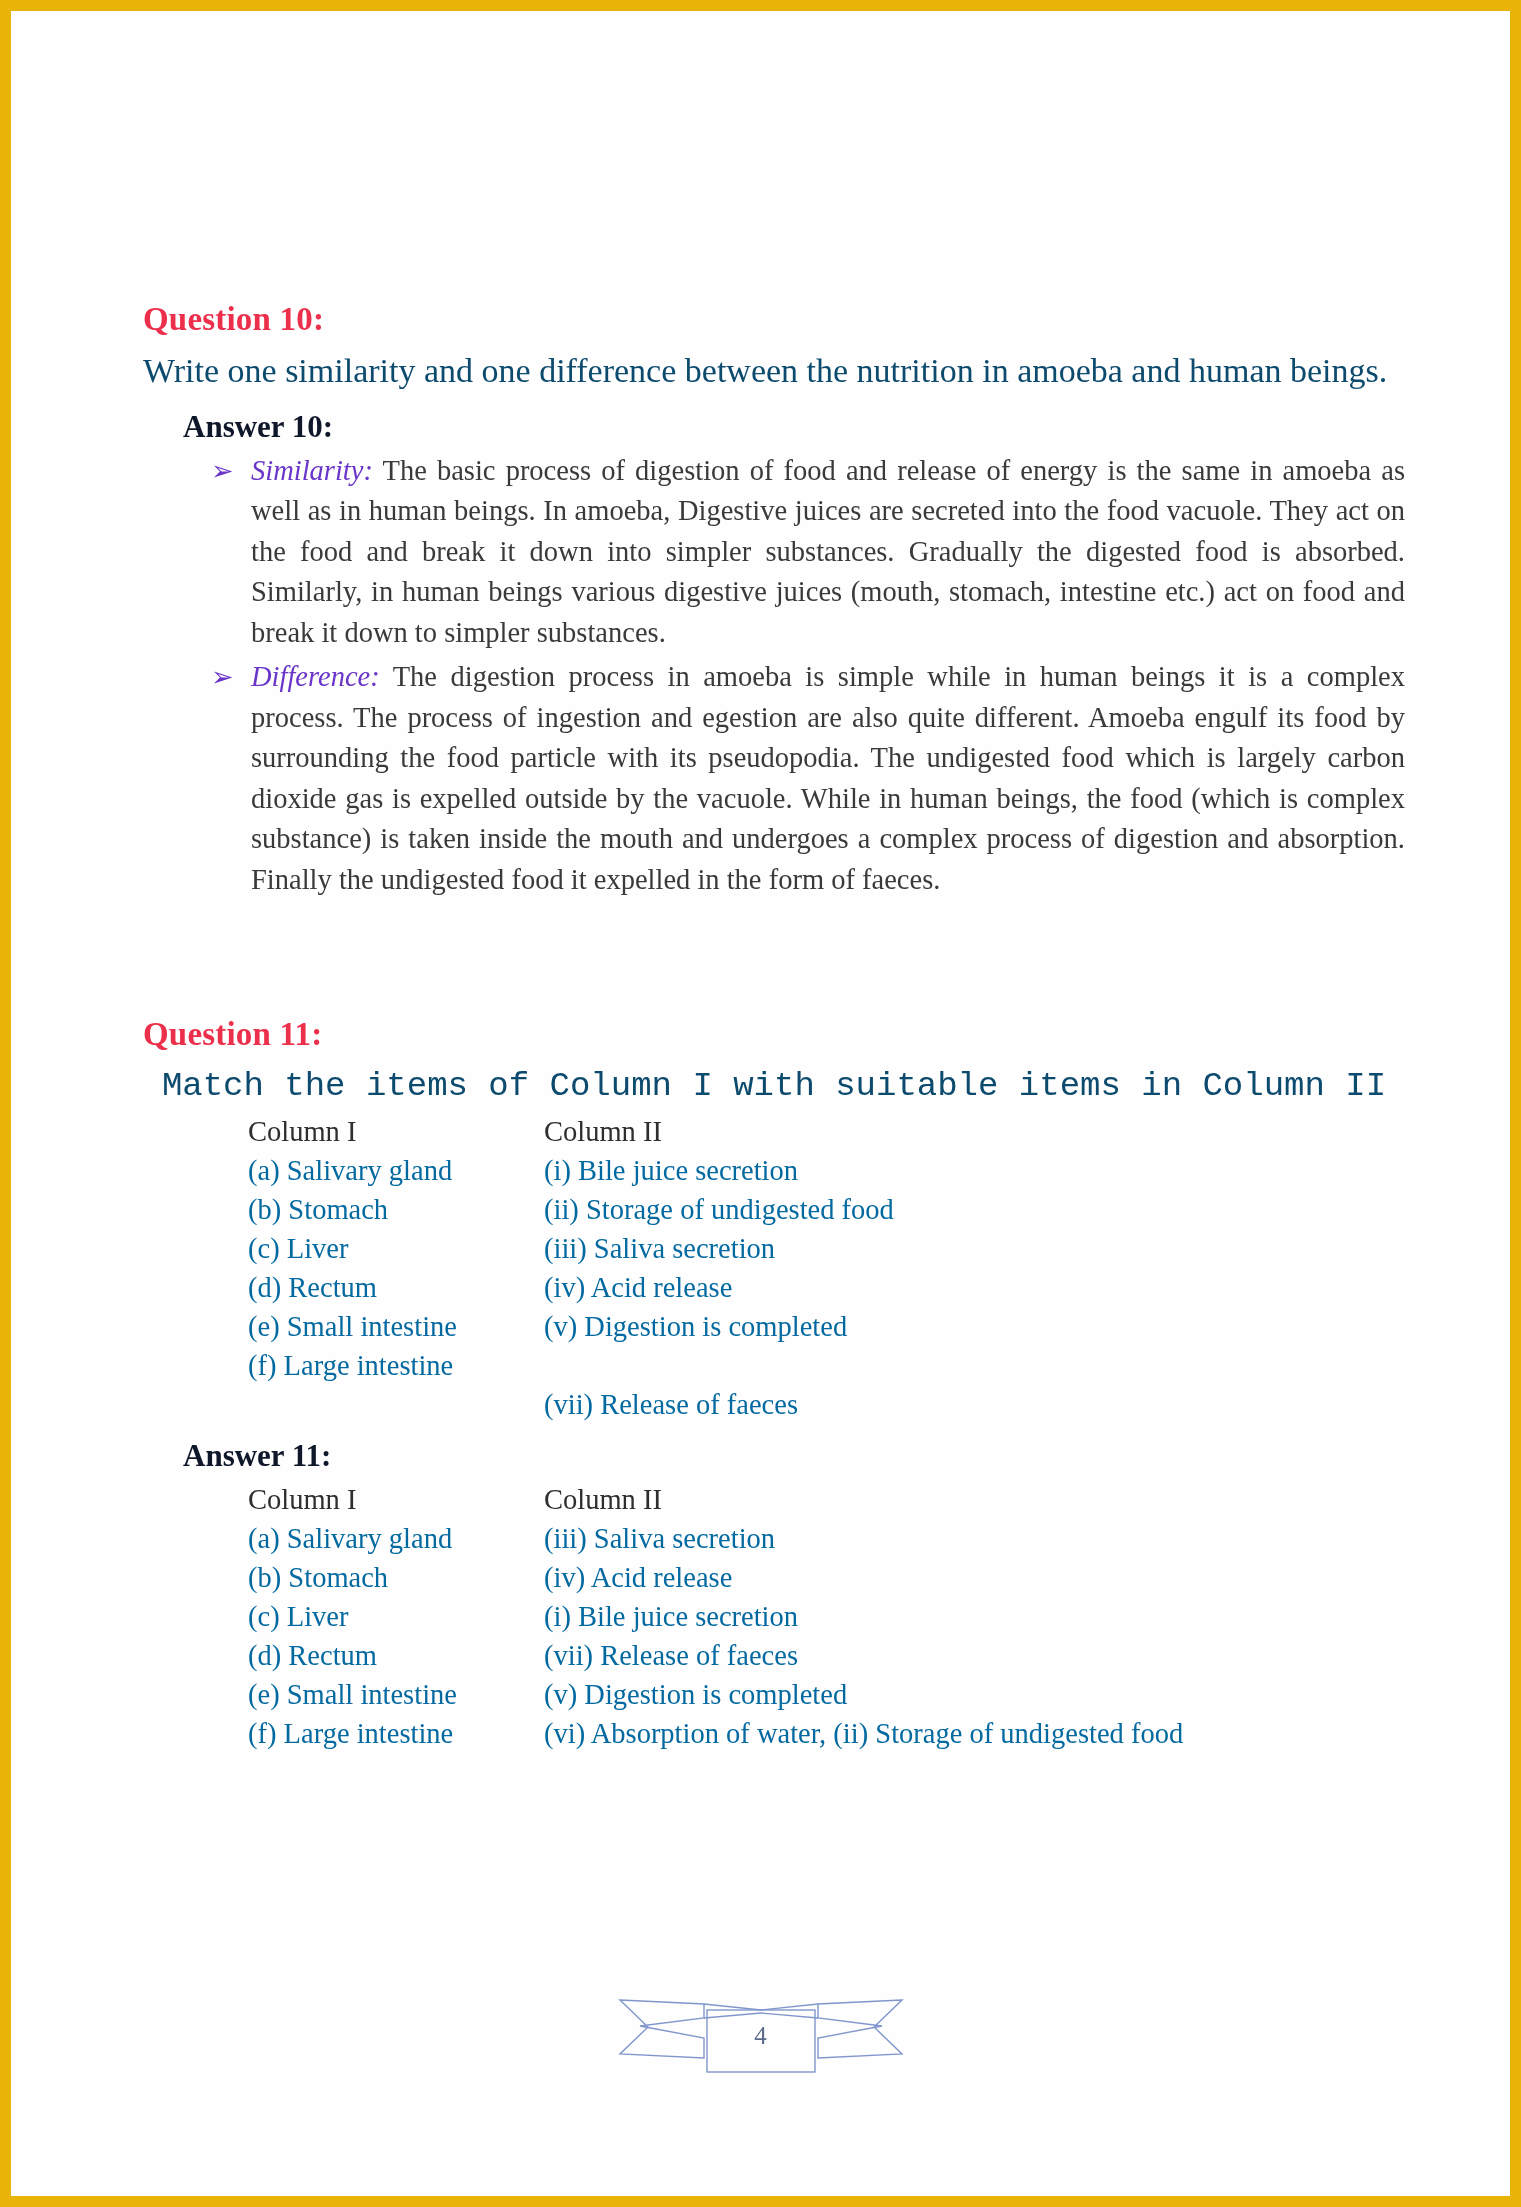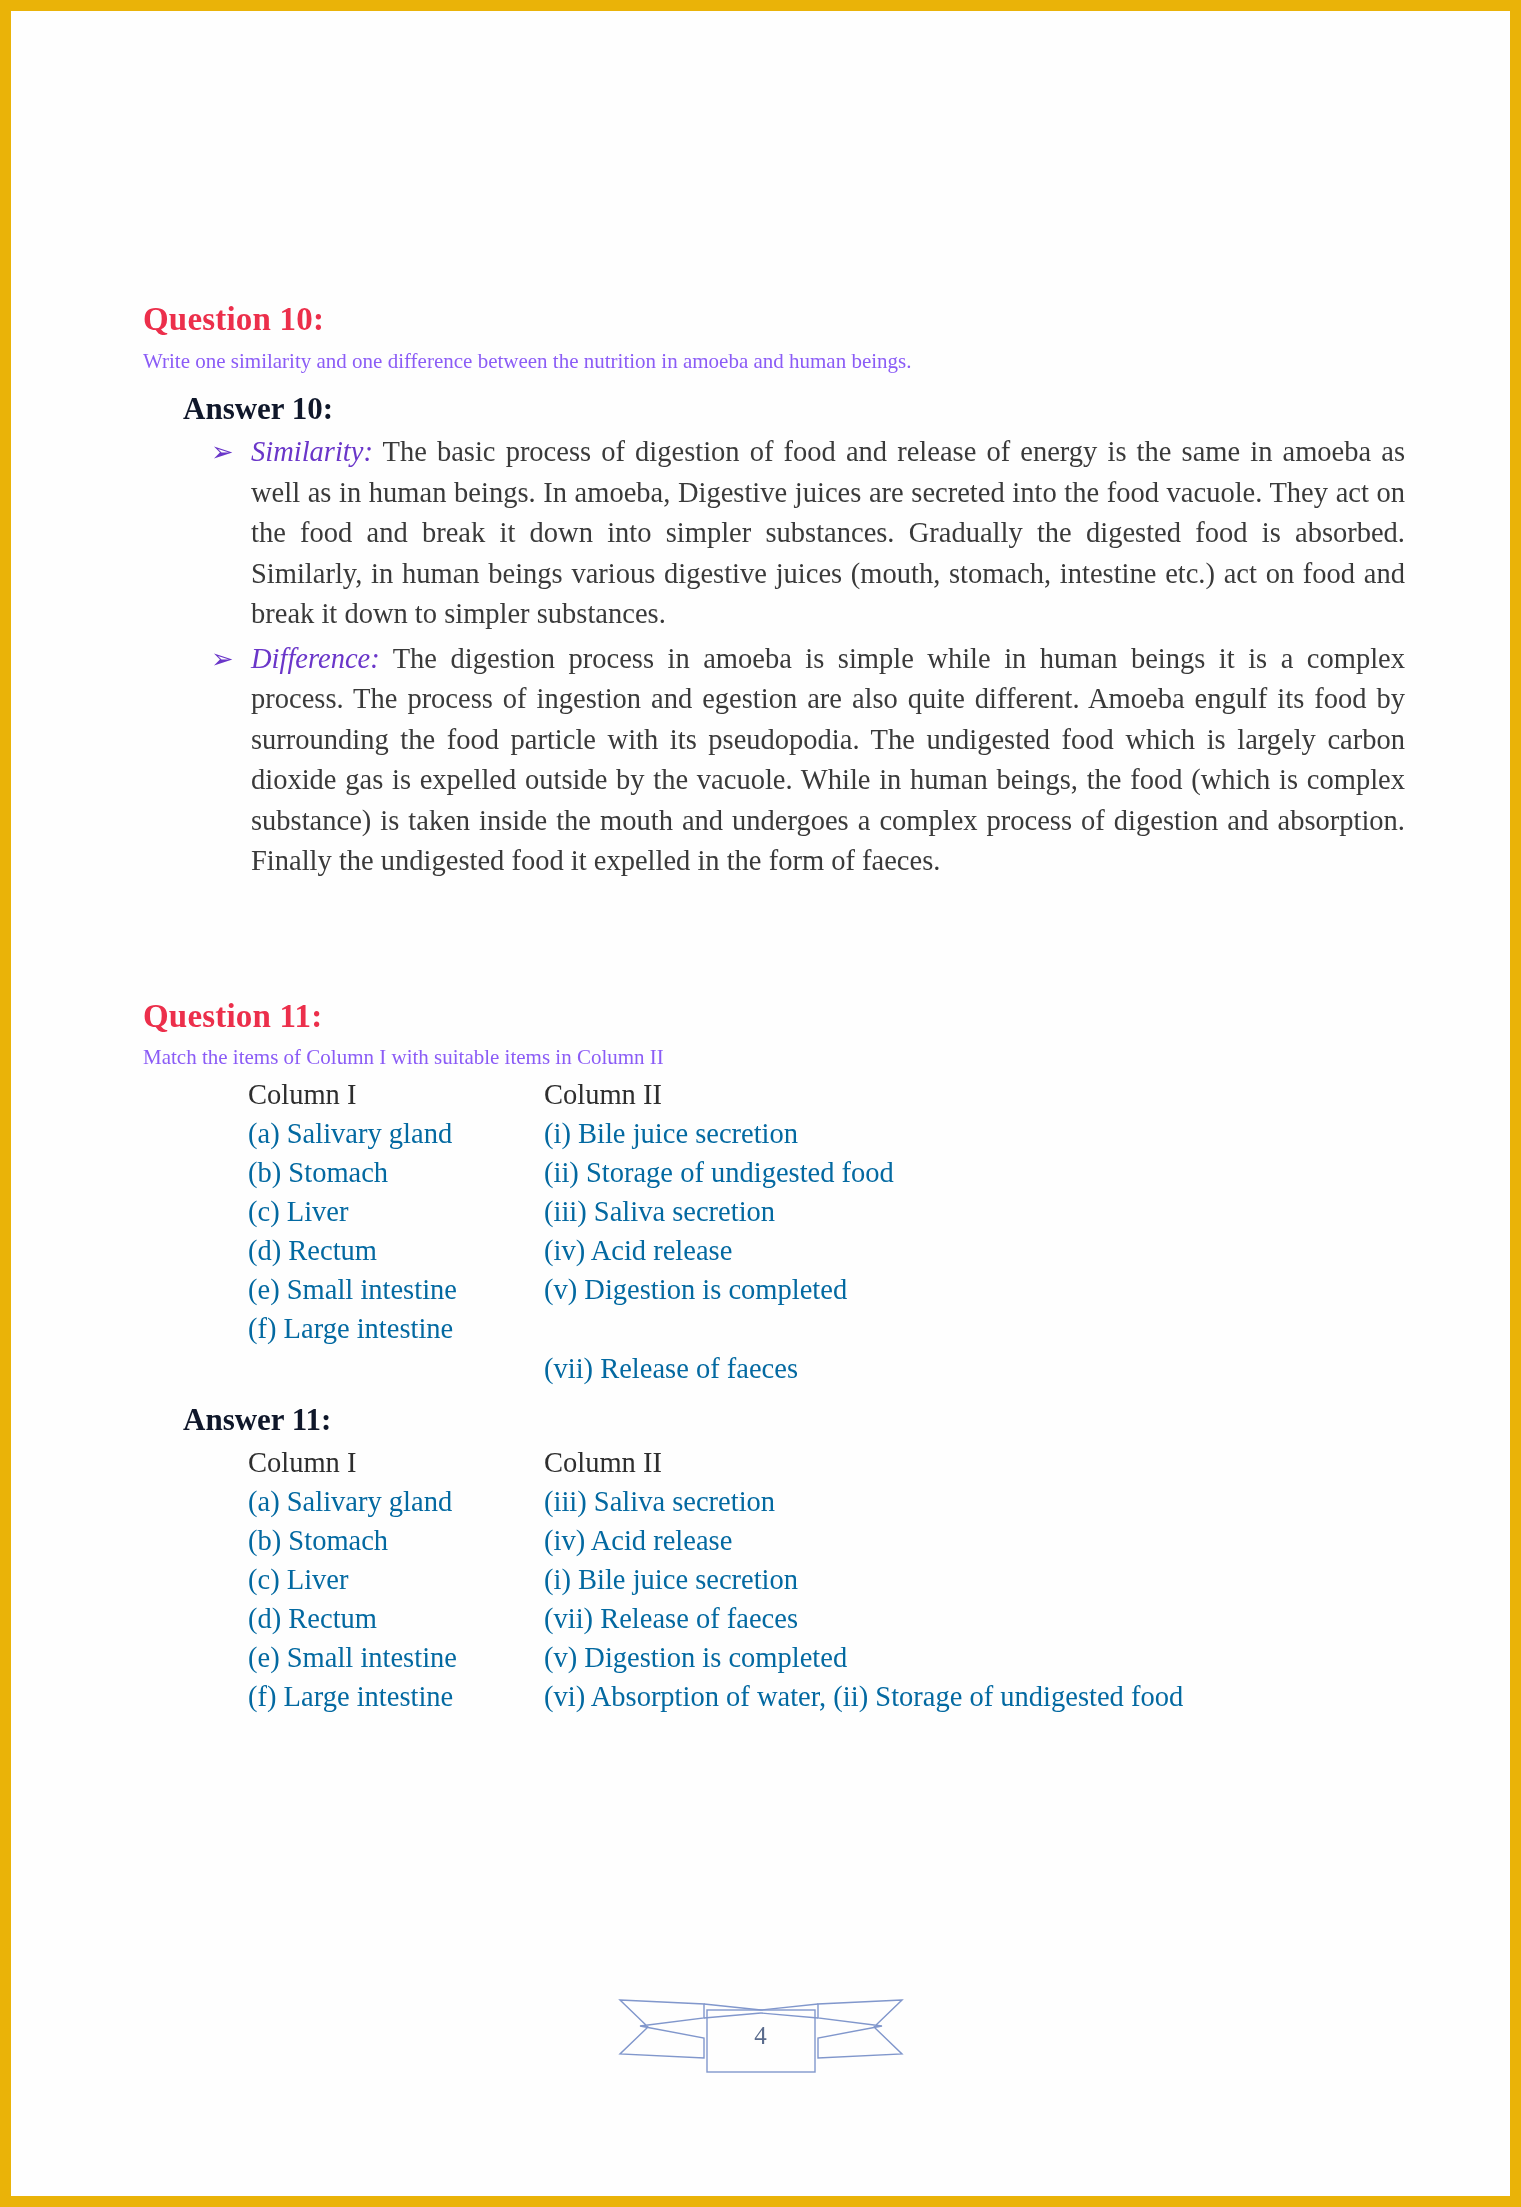--- a/index.html
+++ b/index.html
@@ -55,27 +55,27 @@
     font-weight: bold;
     font-size: 31px;
     line-height: 1.15;
     margin: 0 0 6px 0;
     padding-left: 40px;
     font-family: Liberation Serif, serif;
   }
 
   
   .q-text {
-    font-size: 21px;
+    font-size: 34px;
     line-height: 1.42;
-    color: #8b5cf6;
+    color: #0c4a6e;
     text-align: justify;
     margin: 0;
   }
-  .q-text.nojust { text-align: left; }
+  .q-text.nojust { text-align: center; font-family: Liberation Mono, monospace; }
 
   
   .bullet-list {
     list-style: none;
     margin: 0;
     padding: 0;
   }
   .bullet-item {
     position: relative;
     padding-left: 108px;

